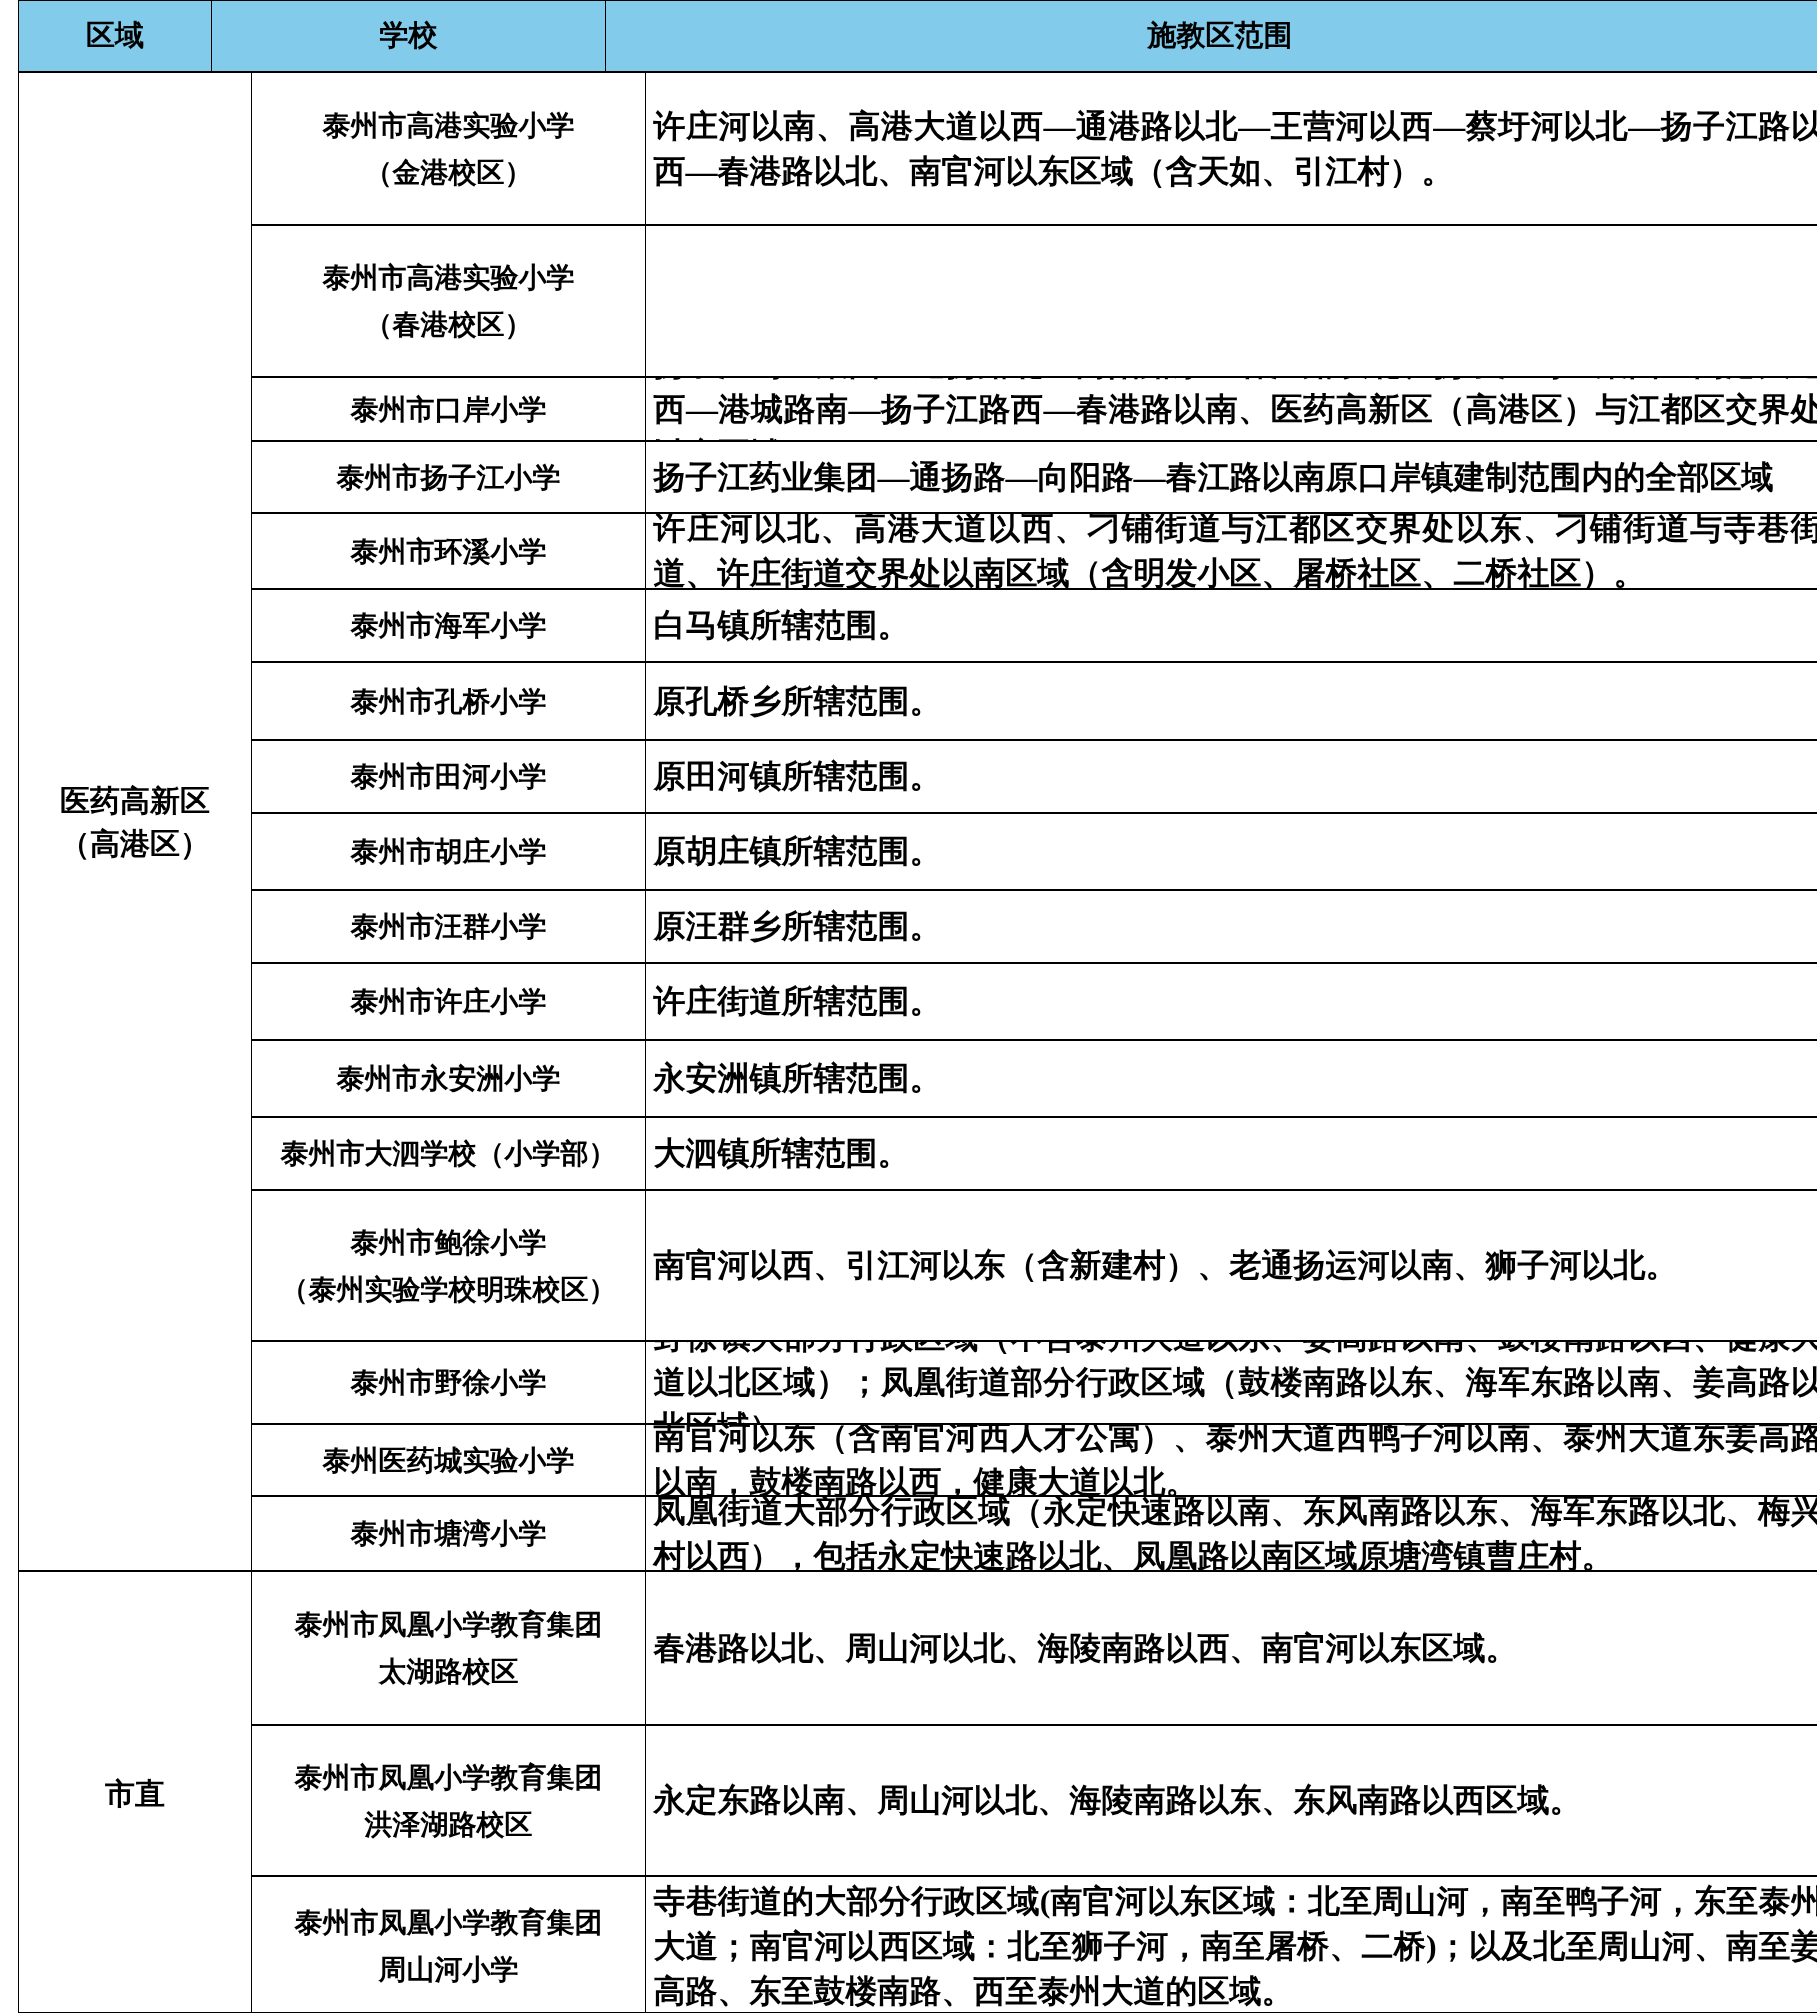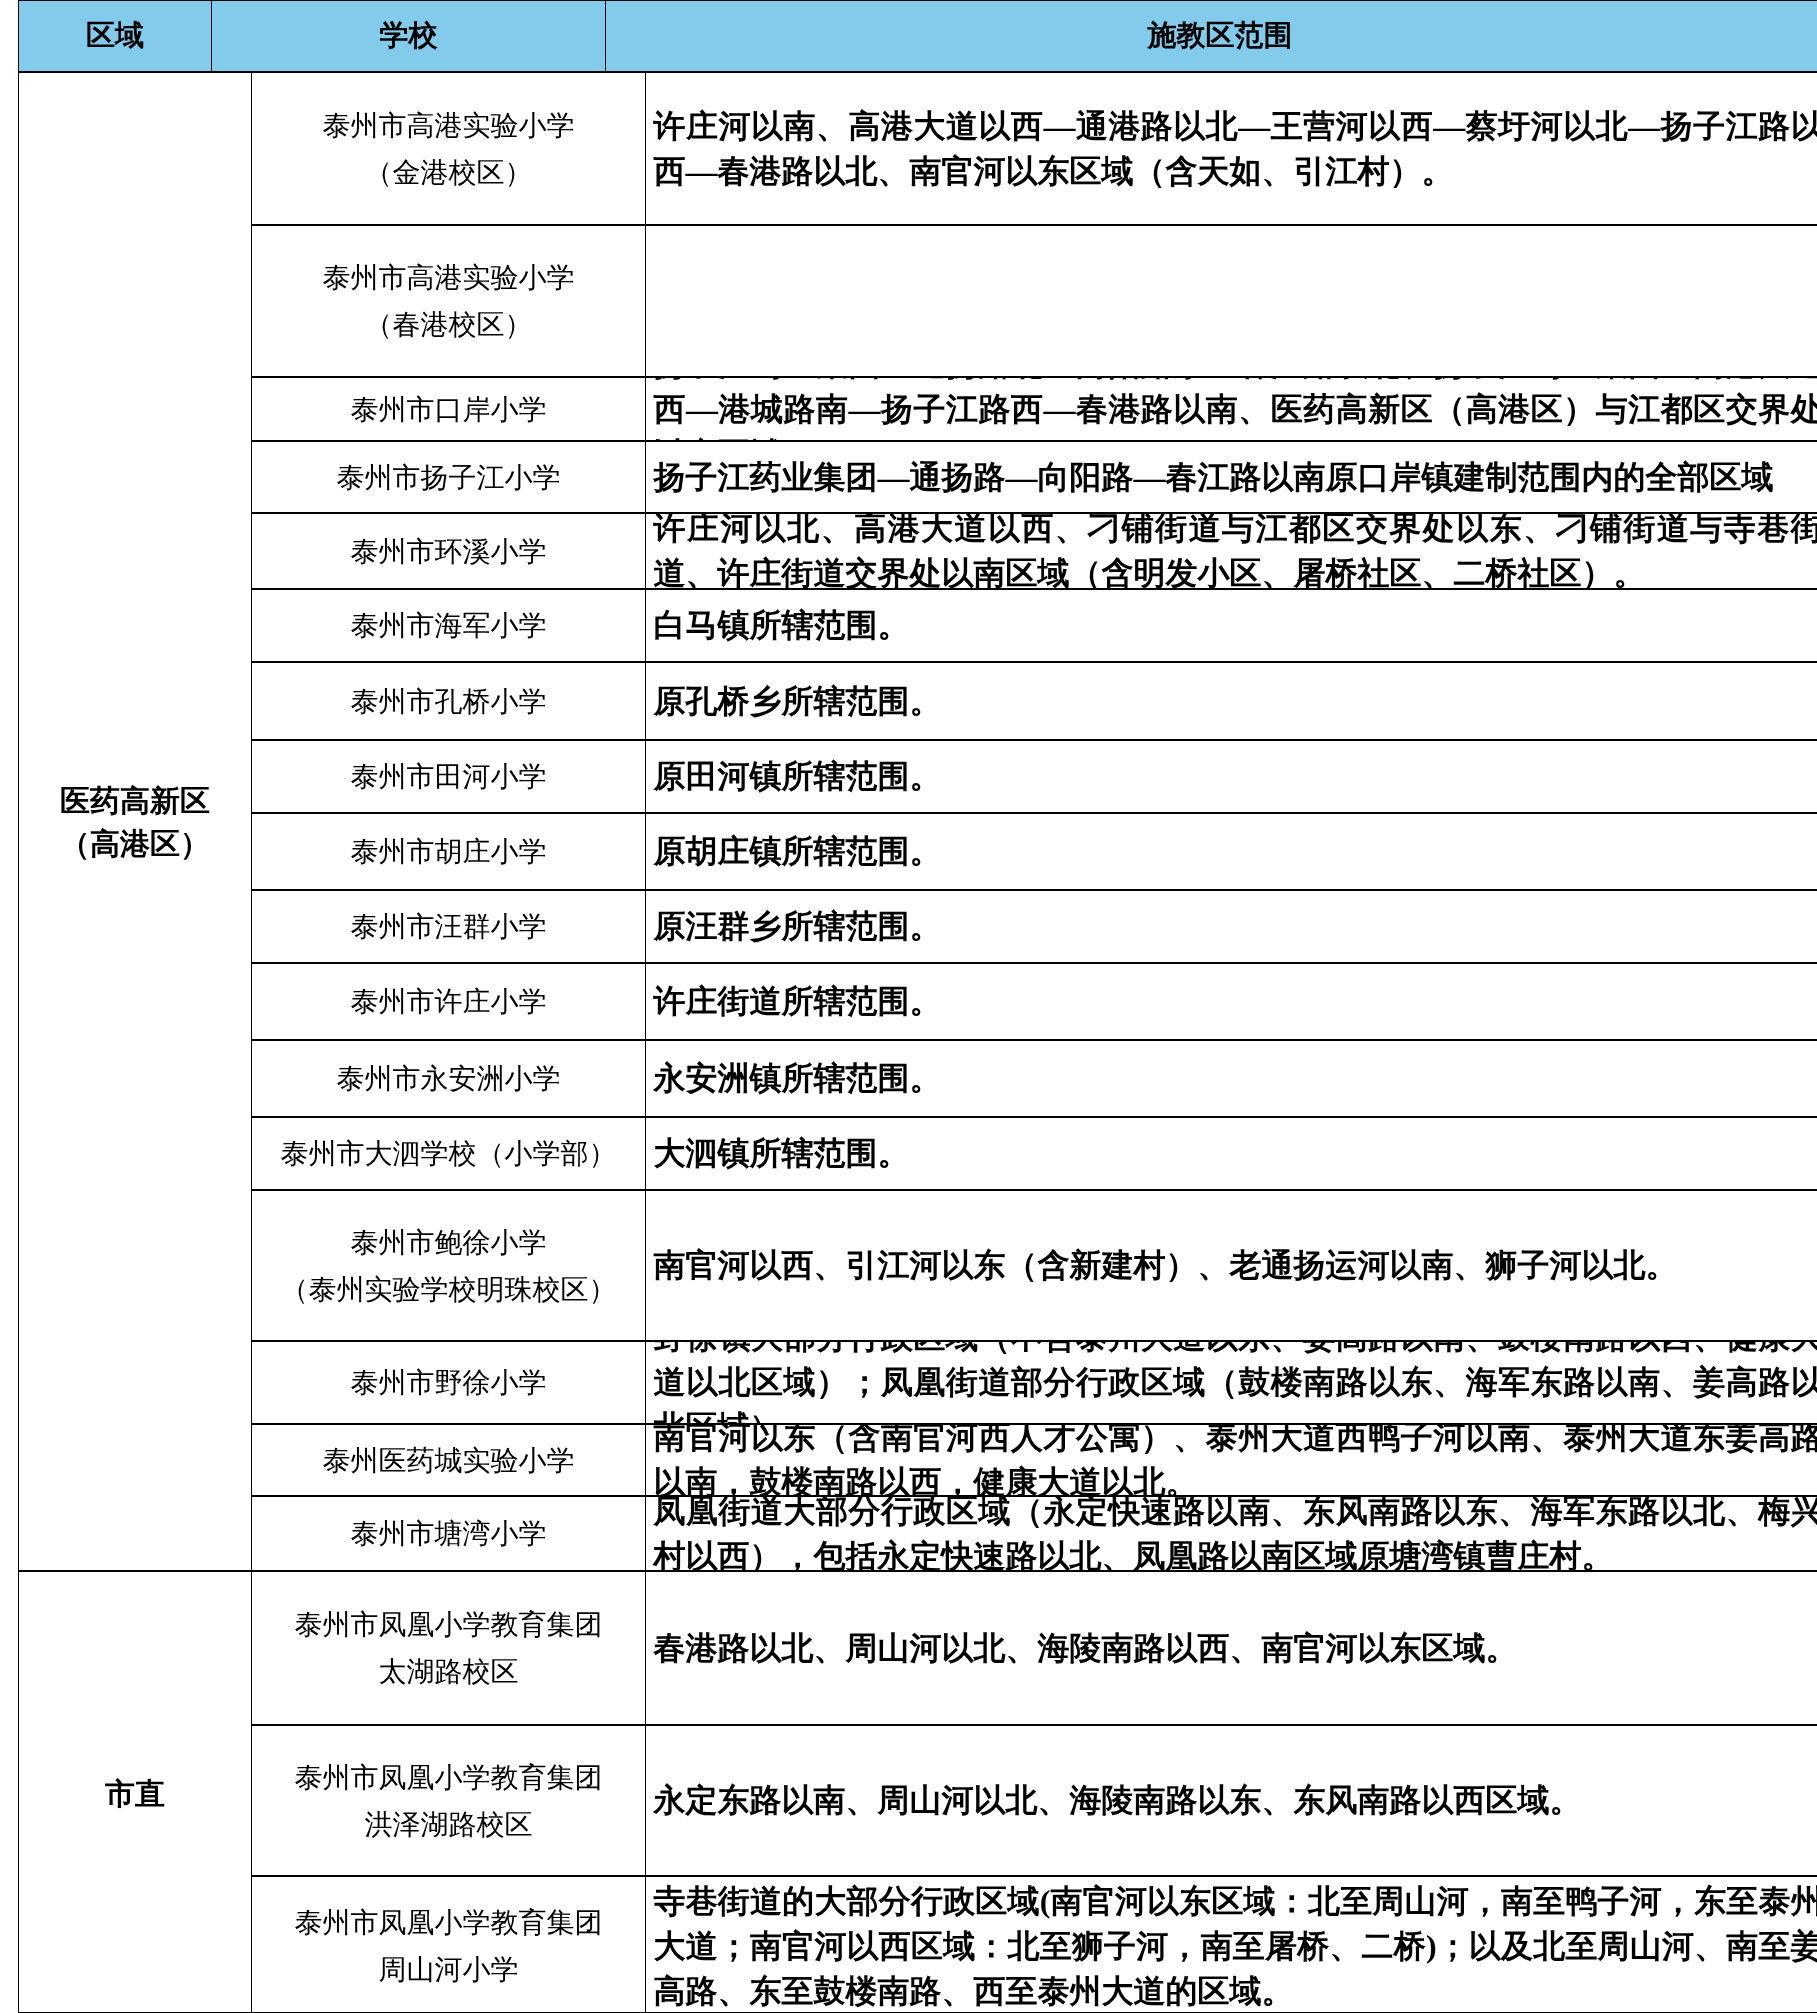--- a/index.html
+++ b/index.html
@@ -59,20 +59,21 @@
     width: 394px;
     border-right: 1.9px solid #000;
     display: flex;
     align-items: center;
     justify-content: center;
     text-align: center;
     white-space: pre-line;
     font-size: 28px;
     line-height: 47px;
     padding: 0 5.6px;
+    font-weight: bold;
   }
   .range-cell {
     flex: 1;
     display: flex;
     align-items: center;
     padding: 1.9px 11.3px 1.9px 7.5px;
     overflow: hidden;
   }
   .range-text {
     width: 100%;

